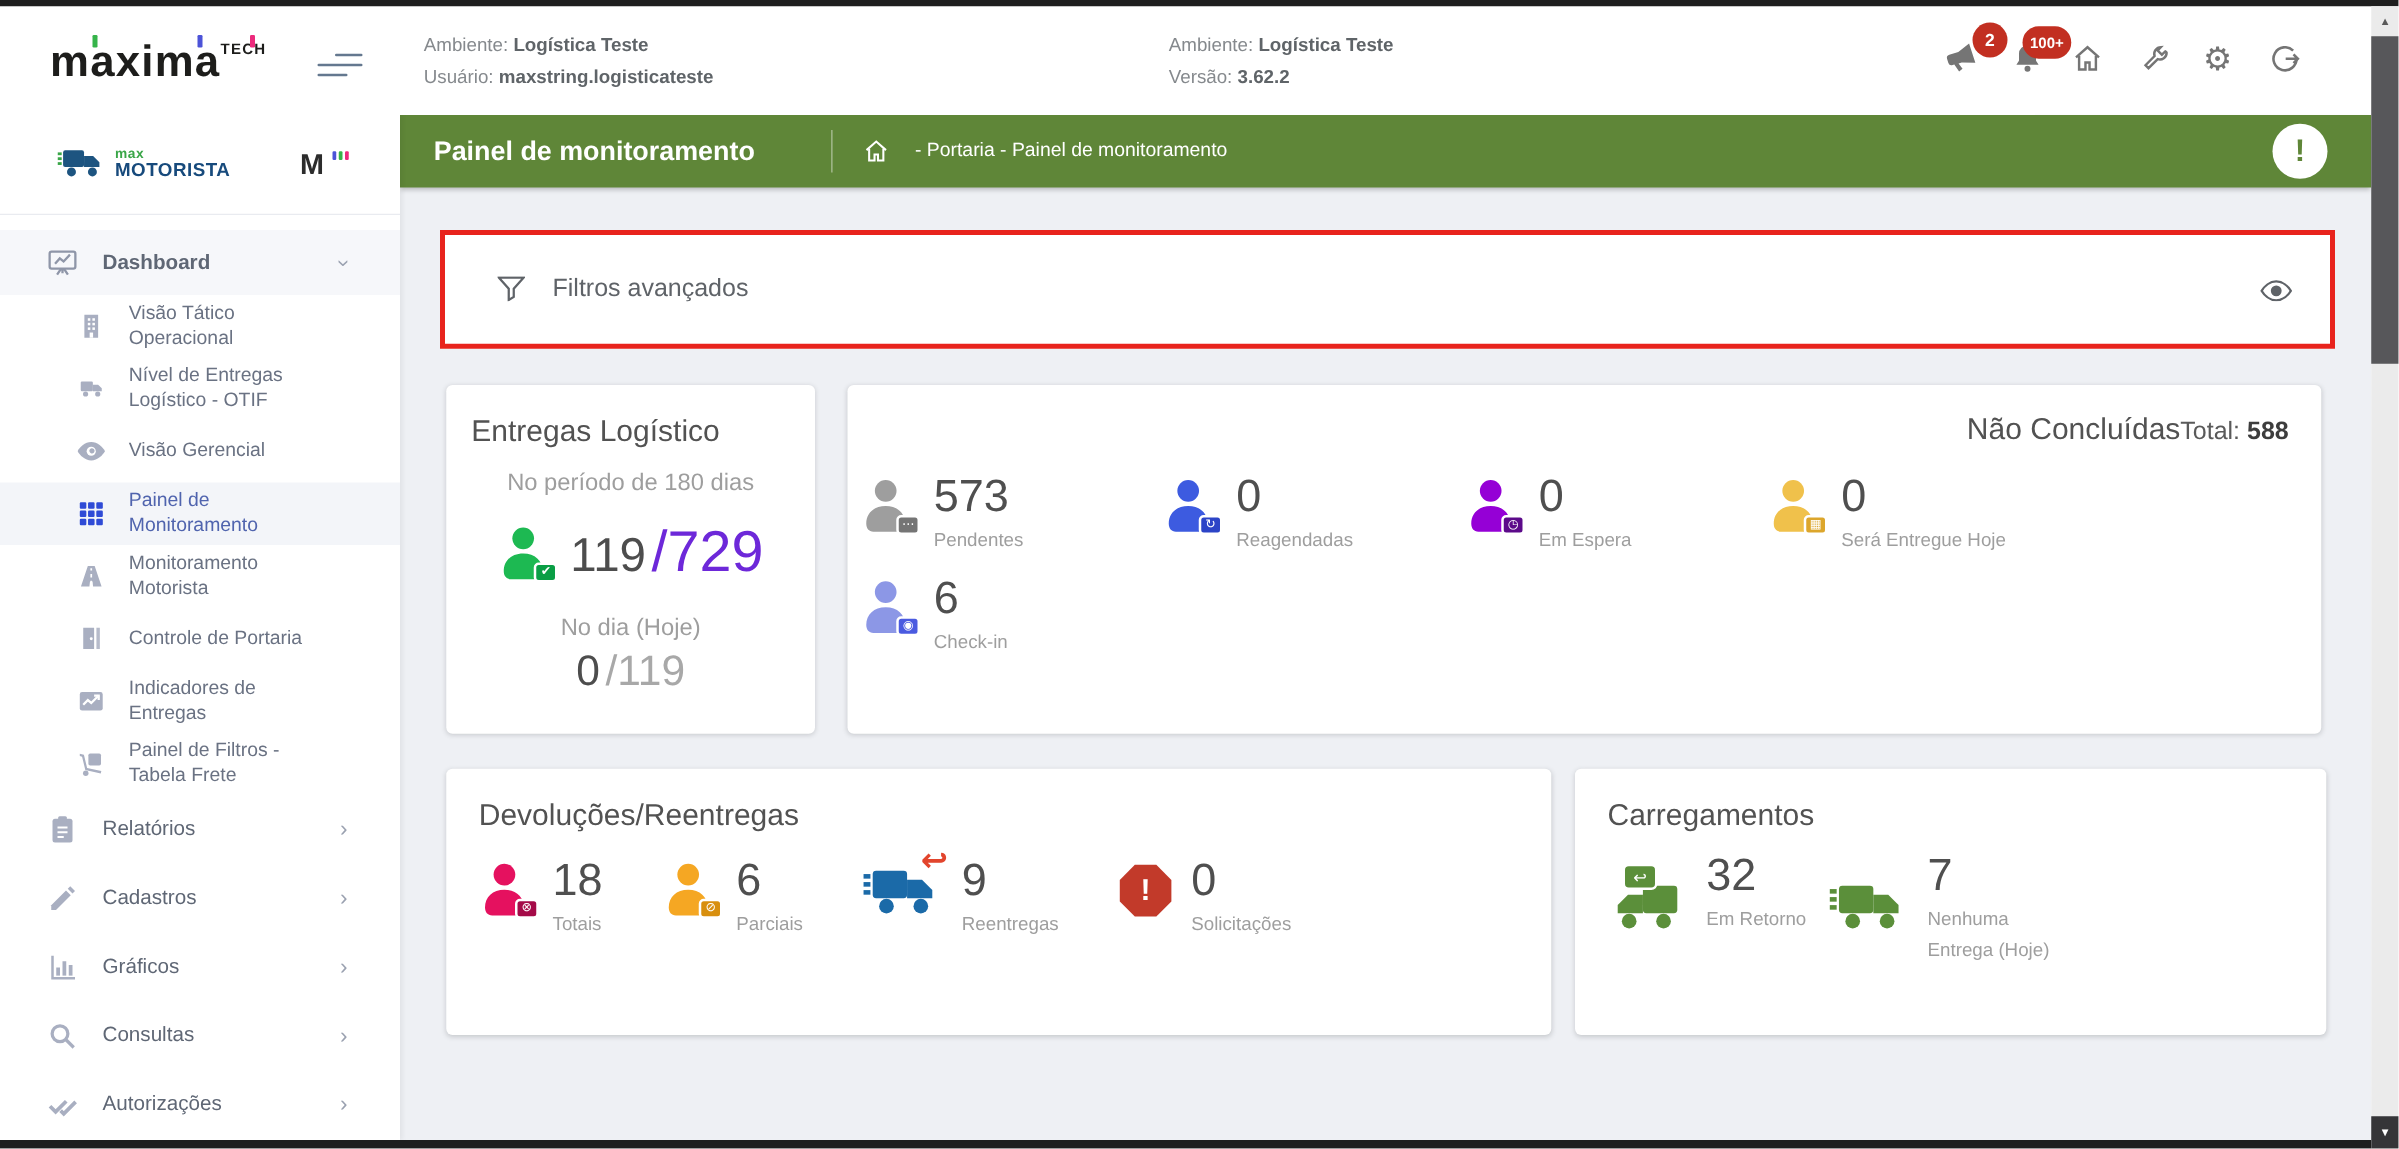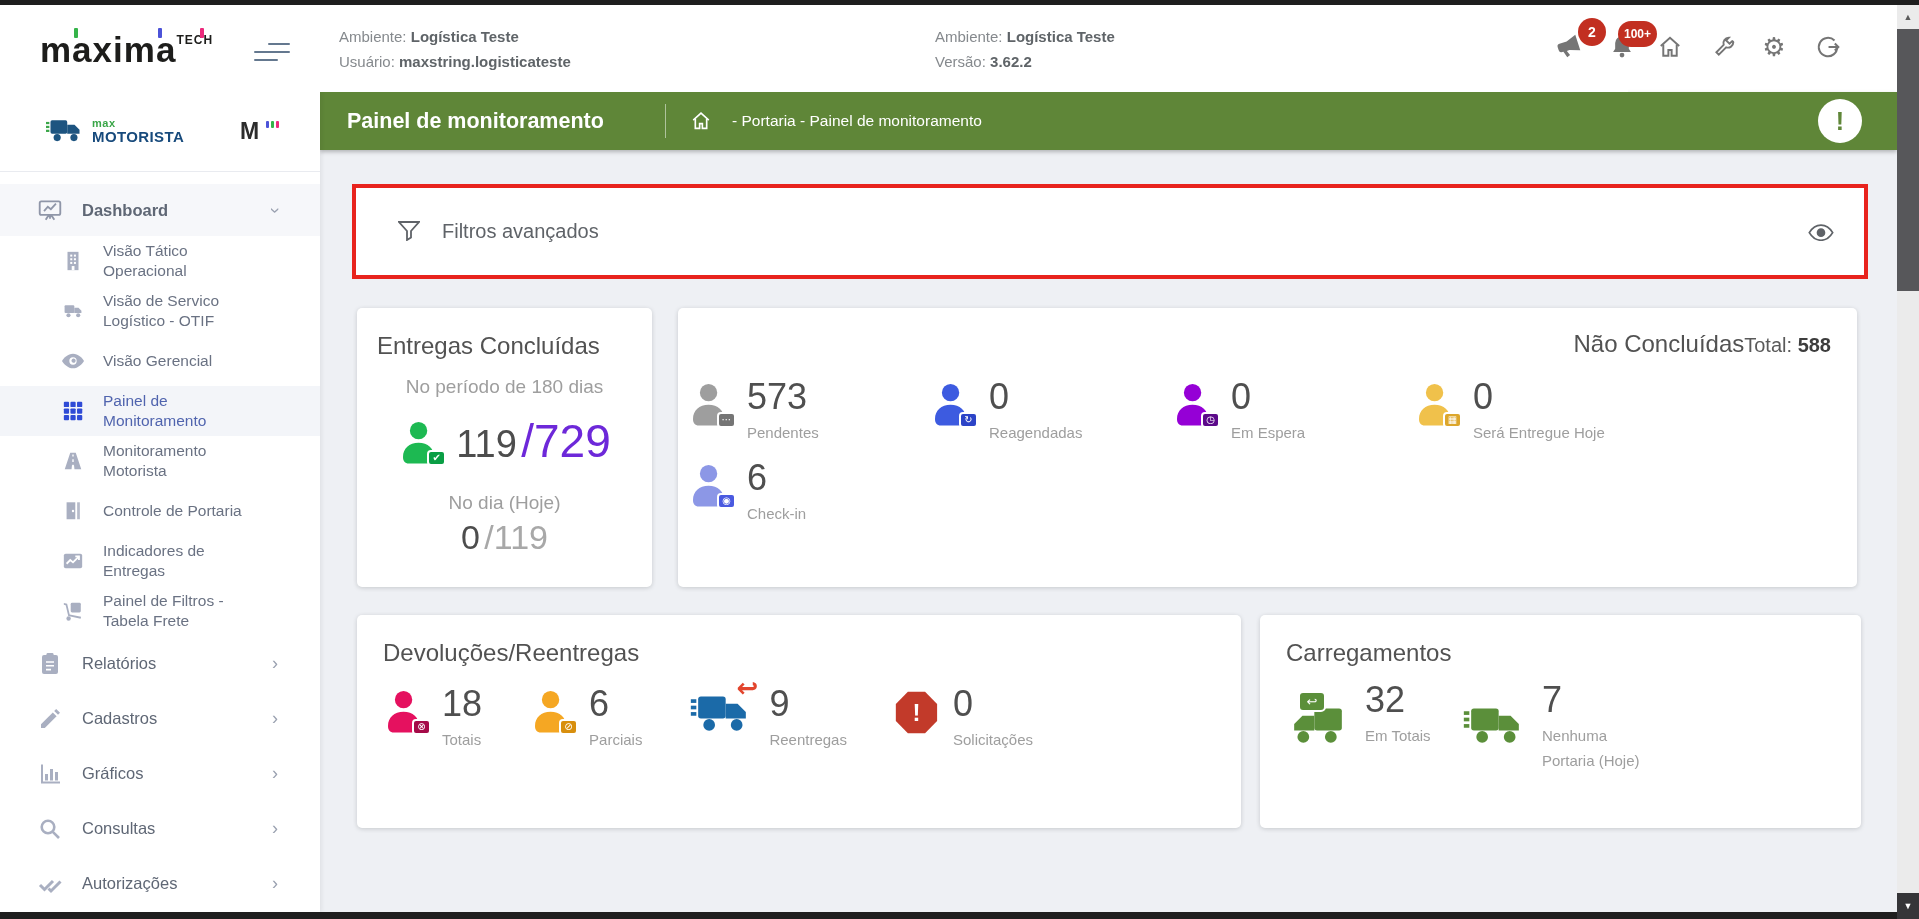--- a/index.html
+++ b/index.html
@@ -249,21 +249,21 @@
       </div>
       <div class="sub-item">
         <span class="si-icon">
           <svg viewBox="0 0 34 24" fill="currentColor">
               <rect x="4" y="3" width="15" height="12" rx="1.5"></rect>
               <path d="M19 7h6.5L30 11.5V15H19z"></path>
               <circle cx="10" cy="18.5" r="3.2"></circle>
               <circle cx="25" cy="18.5" r="3.2"></circle>
             </svg>
         </span>
-        <span class="si-label">Visão de Servico Logístico - OTIF</span>
+        <span class="si-label">Nível de Entregas Logístico - OTIF</span>
       </div>
       <div class="sub-item">
         <span class="si-icon">
           <svg viewBox="0 0 24 16" fill="currentColor">
               <path d="M12 0C6.5 0 2 4.5 0 8c2 3.5 6.5 8 12 8s10-4.5 12-8c-2-3.5-6.5-8-12-8z"></path>
               <circle cx="12" cy="8" r="4" fill="#fff"></circle>
               <path d="M13.5 5.5a2.3 2.3 0 1 1-3 3 2.3 2.3 0 0 1 3-3z"></path>
             </svg>
         </span>
         <span class="si-label">Visão Gerencial</span>
@@ -408,21 +408,21 @@
       <span class="f-title">Filtros avançados</span>
       <span class="f-eye">
         <svg viewBox="0 0 24 16" fill="none" stroke="currentColor" stroke-width="1.6">
             <path d="M12 1C7 1 3 5 1.2 8 3 11 7 15 12 15s9-4 10.8-7C21 5 17 1 12 1z"></path>
             <circle cx="12" cy="8" r="3.2" fill="currentColor"></circle>
           </svg>
       </span>
     </section>
 
     <section class="card card-entregas">
-      <div class="card-title">Entregas Concluídas</div>
+      <div class="card-title">Entregas Logístico</div>
       <div class="ce-center">
         <div class="ce-sub">No período de 180 dias</div>
         <div class="ce-row">
           <span class="person" style="color:#1db952">
             <svg viewBox="0 0 24 26" fill="currentColor">
                 <circle cx="11.2" cy="5.9" r="4.8"></circle>
                 <path d="M11.2 12.6c-5.2 0-8.6 3.2-8.6 7.8 0 2.2 1.1 3.6 3.2 3.6h10.8c2.1 0 3.2-1.4 3.2-3.6 0-4.6-3.4-7.8-8.6-7.8z"></path>
               </svg>
             <span class="p-badge" style="background:#0a9e45">✔</span>
           </span>
@@ -574,40 +574,40 @@
             <svg viewBox="0 0 34 24" fill="#5b8f3a" style="transform:scaleX(-1)">
                 <rect x="4" y="3" width="15" height="12" rx="1.5"></rect>
                 <path d="M19 7h6.5L30 11.5V15H19z"></path>
                 <circle cx="10" cy="18.5" r="3.2"></circle>
                 <circle cx="25" cy="18.5" r="3.2"></circle>
               </svg>
             <span class="t-badge">↩</span>
           </span>
           <span>
               <div class="stat-val">32</div>
-          <div class="stat-lbl">Em Totais</div>
+          <div class="stat-lbl">Em Retorno</div>
             </span>
         </div>
         <div class="stat">
           <span class="truck">
             <svg viewBox="0 0 34 24" fill="#5b8f3a">
                 <rect x="4" y="3" width="15" height="12" rx="1.5"></rect>
                 <path d="M19 7h6.5L30 11.5V15H19z"></path>
                 <circle cx="10" cy="18.5" r="3.2"></circle>
                 <circle cx="25" cy="18.5" r="3.2"></circle>
                 <g>
                   <rect x="0" y="4.5" width="3" height="2"></rect>
                   <rect x="0" y="8" width="3" height="2"></rect>
                   <rect x="0" y="11.5" width="3" height="2"></rect>
                 </g>
               </svg>
           </span>
           <span>
               <div class="stat-val">7</div>
-          <div class="stat-lbl">Nenhuma Portaria (Hoje)</div>
+          <div class="stat-lbl">Nenhuma Entrega (Hoje)</div>
             </span>
         </div>
       </div>
     </section>
   </main>
 
   <div class="scrollbar">
     <div class="sb-up">▲</div>
     <div class="sb-thumb"></div>
     <div class="sb-down">▼</div>

